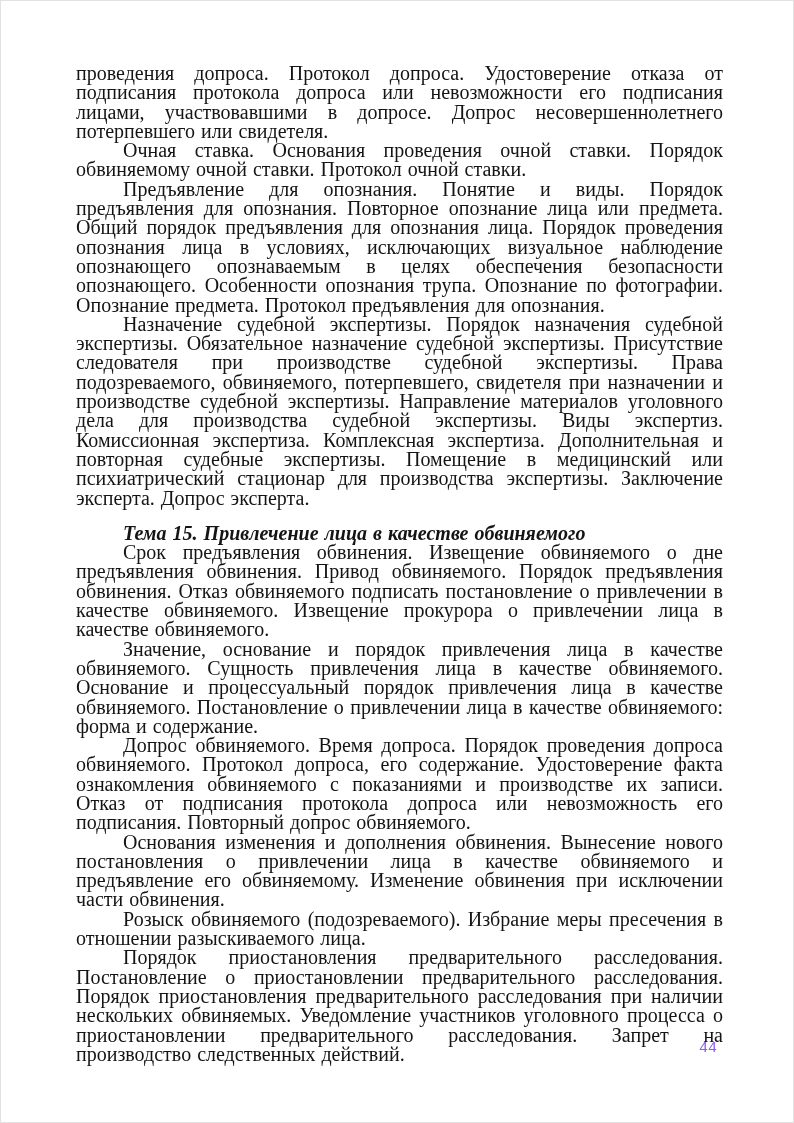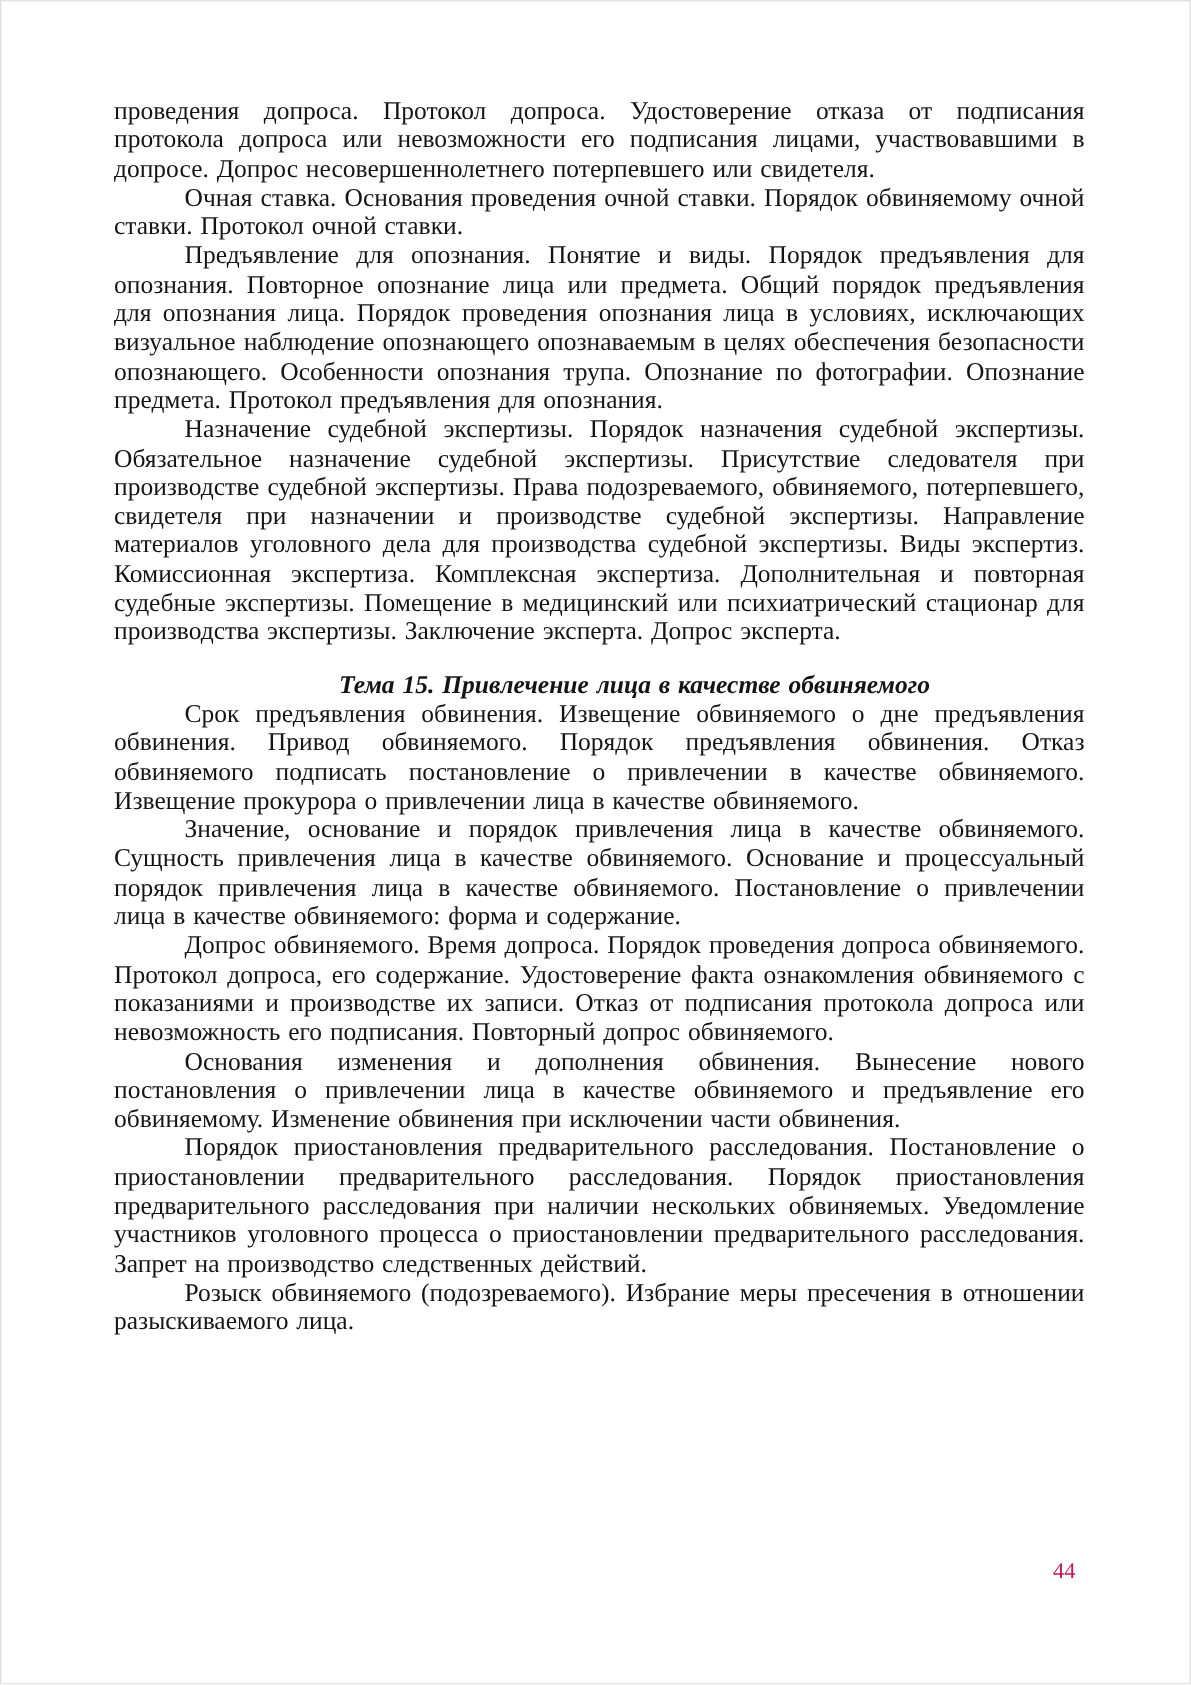--- a/index.html
+++ b/index.html
@@ -19,57 +19,58 @@
     overflow: hidden;
   }
   .content {
     position: absolute;
     left: 75px;
     top: 63px;
     width: 647px;
   }
   .content p {
     margin: 0;
-    font-size: 17px;
+    font-size: 20px;
     line-height: 19.3px;
     text-align: justify;
     text-indent: 47px;
     word-spacing: 1px;
   }
   .content p.no-indent {
     text-indent: 0;
   }
   .content p.heading {
     font-weight: bold;
     font-style: italic;
     margin-top: 16px;
-    text-align: center;
+    text-align: left;
   }
   .page-number {
     position: absolute;
     top: 1038px;
     left: 75px;
     width: 641px;
     text-align: right;
     font-size: 15px;
     line-height: 19.3px;
-    color: #be185d;
+    color: #8b5cf6;
+    font-family: Liberation Mono, monospace;
   }
 </style>
 </head>
 <body>
 
 <div class="page">
   <div class="content" id="content">
       <p class=" no-indent">проведения допроса. Протокол допроса. Удостоверение отказа от подписания протокола допроса или невозможности его подписания лицами, участвовавшими в допросе. Допрос несовершеннолетнего потерпевшего или свидетеля.</p>
       <p class="">Очная ставка. Основания проведения очной ставки. Порядок обвиняемому очной ставки. Протокол очной ставки.</p>
       <p class="">Предъявление для опознания. Понятие и виды. Порядок предъявления для опознания. Повторное опознание лица или предмета. Общий порядок предъявления для опознания лица. Порядок проведения опознания лица в условиях, исключающих визуальное наблюдение опознающего опознаваемым в целях обеспечения безопасности опознающего. Особенности опознания трупа. Опознание по фотографии. Опознание предмета. Протокол предъявления для опознания.</p>
       <p class="">Назначение судебной экспертизы. Порядок назначения судебной экспертизы. Обязательное назначение судебной экспертизы. Присутствие следователя при производстве судебной экспертизы. Права подозреваемого, обвиняемого, потерпевшего, свидетеля при назначении и производстве судебной экспертизы. Направление материалов уголовного дела для производства судебной экспертизы. Виды экспертиз. Комиссионная экспертиза. Комплексная экспертиза. Дополнительная и повторная судебные экспертизы. Помещение в медицинский или психиатрический стационар для производства экспертизы. Заключение эксперта. Допрос эксперта.</p>
       <p class="heading">Тема 15. Привлечение лица в качестве обвиняемого</p>
       <p class="">Срок предъявления обвинения. Извещение обвиняемого о дне предъявления обвинения. Привод обвиняемого. Порядок предъявления обвинения. Отказ обвиняемого подписать постановление о привлечении в качестве обвиняемого. Извещение прокурора о привлечении лица в качестве обвиняемого.</p>
       <p class="">Значение, основание и порядок привлечения лица в качестве обвиняемого. Сущность привлечения лица в качестве обвиняемого. Основание и процессуальный порядок привлечения лица в качестве обвиняемого. Постановление о привлечении лица в качестве обвиняемого: форма и содержание.</p>
       <p class="">Допрос обвиняемого. Время допроса. Порядок проведения допроса обвиняемого. Протокол допроса, его содержание. Удостоверение факта ознакомления обвиняемого с показаниями и производстве их записи. Отказ от подписания протокола допроса или невозможность его подписания. Повторный допрос обвиняемого.</p>
       <p class="">Основания изменения и дополнения обвинения. Вынесение нового постановления о привлечении лица в качестве обвиняемого и предъявление его обвиняемому. Изменение обвинения при исключении части обвинения.</p>
+      <p class="">Розыск обвиняемого (подозреваемого). Избрание меры пресечения в отношении разыскиваемого лица.</p>
       <p class="">Порядок приостановления предварительного расследования. Постановление о приостановлении предварительного расследования. Порядок приостановления предварительного расследования при наличии нескольких обвиняемых. Уведомление участников уголовного процесса о приостановлении предварительного расследования. Запрет на производство следственных действий.</p>
-      <p class="">Розыск обвиняемого (подозреваемого). Избрание меры пресечения в отношении разыскиваемого лица.</p>
     </div>
   <div class="page-number">44</div>
 </div>
 
 </body></html>

